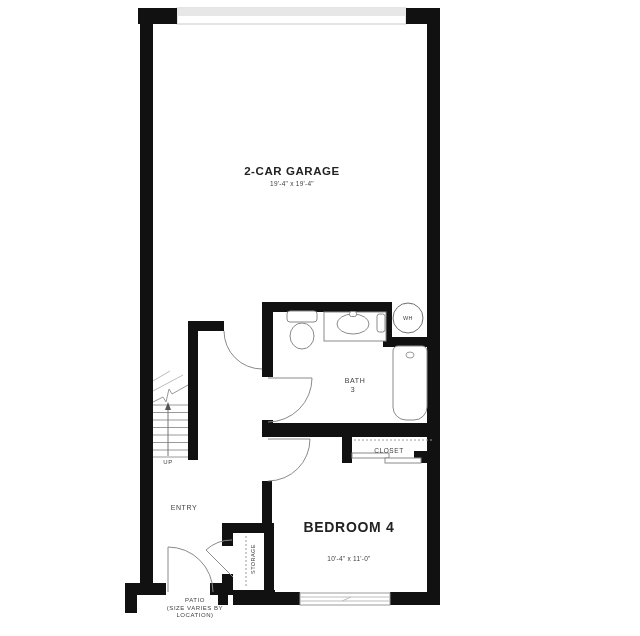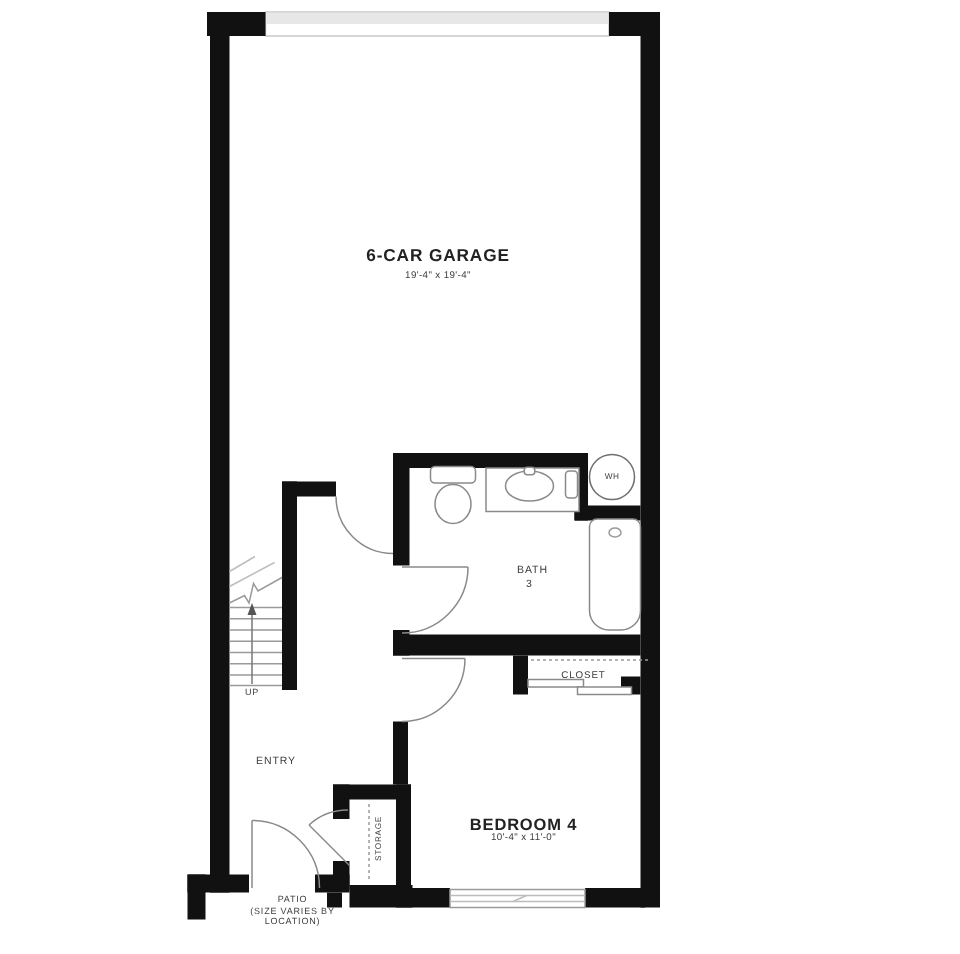--- a/index.html
+++ b/index.html
@@ -124,31 +124,31 @@
 
     <path d="M246 536 V588" stroke="#9a9a9a" stroke-width="1" stroke-dasharray="2 2" fill="none"></path>
 
     <g>
       <rect x="300" y="593" width="90" height="12" fill="#ffffff" stroke="#9a9a9a" stroke-width="1"></rect>
       <path d="M300 597 H390 M300 601 H390" stroke="#bdbdbd" stroke-width="1" fill="none"></path>
       <path d="M342 601 L351 597" stroke="#bdbdbd" stroke-width="1" fill="none"></path>
     </g>
   </svg>
 
-  <div class="lbl room-title" style="left:292px;top:165px;">6-CAR GARAGE</div>
+  <div class="lbl room-title" style="left:292px;top:165px;">2-CAR GARAGE</div>
   <div class="lbl room-dims" style="left:292px;top:179px;">19'-4" x 19'-4"</div>
 
   <div class="lbl" style="left:355px;top:377px;">BATH</div>
   <div class="lbl" style="left:353px;top:386px;">3</div>
 
   <div class="wh-lbl" style="left:408px;top:318px;">WH</div>
 
   <div class="lbl tiny" style="left:389px;top:447px;font-size:6.5px;">CLOSET</div>
 
-  <div class="lbl room-title" style="left:349px;top:544px;font-size:11px;">BEDROOM 4</div>
+  <div class="lbl room-title" style="left:349px;top:521px;font-size:14px;">BEDROOM 4</div>
   <div class="lbl room-dims" style="left:349px;top:554px;">10'-4" x 11'-0"</div>
 
   <div class="lbl" style="left:184px;top:504px;">ENTRY</div>
 
   <div class="lbl tiny" style="left:168px;top:459px;">UP</div>
 
   <div class="vert-lbl" style="left:253px;top:559px;">STORAGE</div>
 
   <div class="lbl tiny" style="left:195px;top:597px;">PATIO</div>
   <div class="lbl tiny" style="left:195px;top:605px;">(SIZE VARIES BY</div>

